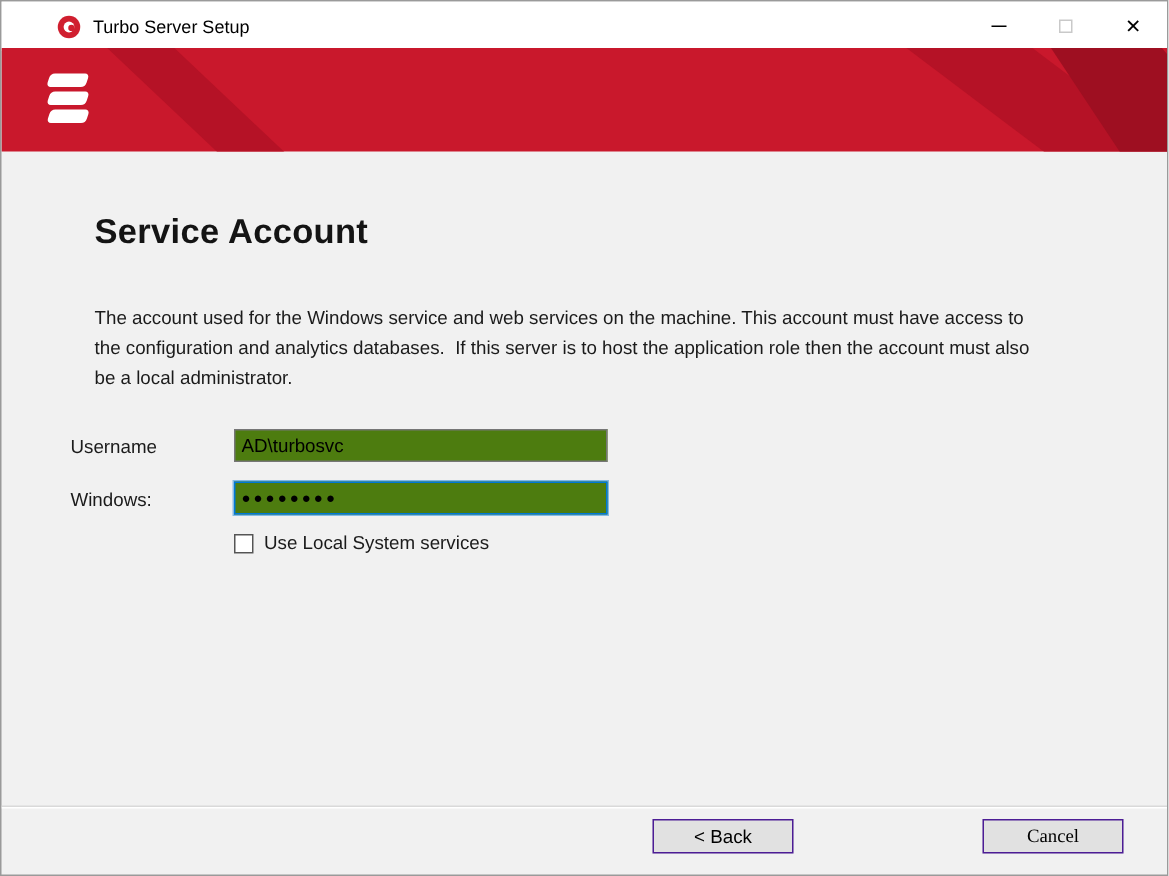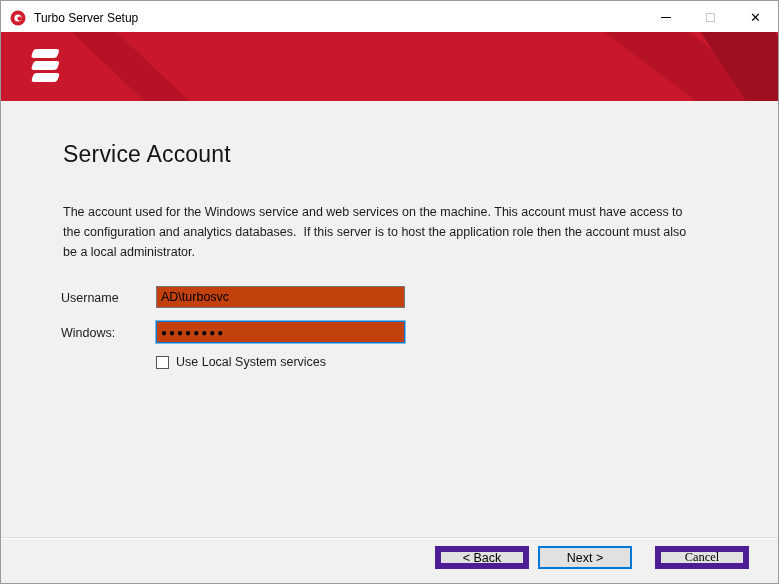--- a/index.html
+++ b/index.html
@@ -15,21 +15,21 @@
     font-family:"Liberation Sans", sans-serif;
     background:#f0f0f0;
   }
   .window{
     position:relative;width:779px;height:584px;
     border:1px solid #9a9a9a;background:#F1F1F1;overflow:hidden;
   }
   
   .titlebar{
     position:absolute;left:0;top:0;right:0;height:33px;
-    background:#ffffff;display:flex;align-items:center;
+    background:#ffffff;display:flex;align-items:center;padding-left:28px;
   }
   .app-icon{margin-left:9px;width:16px;height:16px;flex:0 0 auto;}
   .title-text{
     margin-left:8px;font-size:12px;color:#000;white-space:nowrap;
   }
   .win-controls{margin-left:auto;display:flex;height:100%;}
   .win-btn{
     width:45px;height:100%;display:flex;align-items:center;justify-content:center;
     cursor:default;
   }
@@ -51,35 +51,35 @@
     clip-path:polygon(25% 0,55% 0,100% 100%,70% 100%);
   }
   .shape-right2{
     left:630px;top:-10px;width:180px;height:95px;background:var(--shade2);
     clip-path:polygon(35% 0,75% 0,100% 55%,100% 100%,70% 100%);
   }
   .logo{position:absolute;left:18px;top:13px;}
   
   .heading{
     position:absolute;left:62px;top:140px;
-    font-size:23px;font-weight:normal;color:#141414;letter-spacing:.2px;
+    font-size:23px;font-weight:bold;color:#141414;letter-spacing:.2px;
   }
   .description{
     position:absolute;left:62px;top:201px;width:630px;
     font-size:12.5px;line-height:20px;color:#1b1b1b;
     white-space:pre-wrap;
   }
   .field-label{
-    position:absolute;left:60px;font-size:12.5px;color:#1b1b1b;
+    position:absolute;left:46px;font-size:12.5px;color:#1b1b1b;
   }
   .lbl-user{top:290px;}
   .lbl-pass{top:325px;}
   .text-input{
     position:absolute;left:155px;width:249px;height:22px;
-    border:1px solid #767676;background:#c2410c;
+    border:1px solid #767676;background:#4d7c0f;
     font-family:"Liberation Sans", sans-serif;font-size:12.5px;color:#000;
     padding:9px 4px;outline:none;
   }
   .input-user{top:285px;}
   .input-pass{
     top:320px;border:1px solid var(--focus);
     box-shadow:0 0 0 1px rgba(0,120,215,.45);
     font-size:10px;letter-spacing:2px;
   }
   .checkbox-row{
@@ -89,21 +89,21 @@
     width:13px;height:13px;border:1px solid #555;background:#fff;flex:0 0 auto;
   }
   .checkbox-label{margin-left:7px;font-size:12.5px;color:#1b1b1b;}
   
   .footer-sep{
     position:absolute;left:0;right:0;top:536px;height:2px;
     border-top:1px solid #d9d9d9;border-bottom:1px solid #ffffff;
   }
   .btn{
     position:absolute;top:545px;width:94px;height:23px;
-    background:#E1E1E1;border:6px solid #4c1d95;
+    background:#E1E1E1;border:1px solid #4c1d95;
     font-family:"Liberation Sans", sans-serif;font-size:12.5px;color:#000;
     display:flex;align-items:center;justify-content:center;cursor:default;
   }
   .btn-back{left:434px;}
   .btn-next{
     left:537px;background:#E5F1FB00;background-color:#E1E1E1;
     border:1px solid var(--focus);
     box-shadow:inset 0 0 0 1px var(--focus);
   }
   .btn-cancel{left:654px;font-family:Liberation Serif, serif;}
@@ -157,16 +157,15 @@
   <input class="text-input input-pass" type="text" value="●●●●●●●●" style="">
 
   <div class="checkbox-row">
     <span class="checkbox-box"></span>
     <span class="checkbox-label">Use Local System services</span>
   </div>
 
   <div class="footer-sep"></div>
 
   <button class="btn btn-back">&lt; Back</button>
-  <button class="btn btn-next">Next &gt;</button>
   <button class="btn btn-cancel">Cancel</button>
 
 </div>
 
 </body></html>

